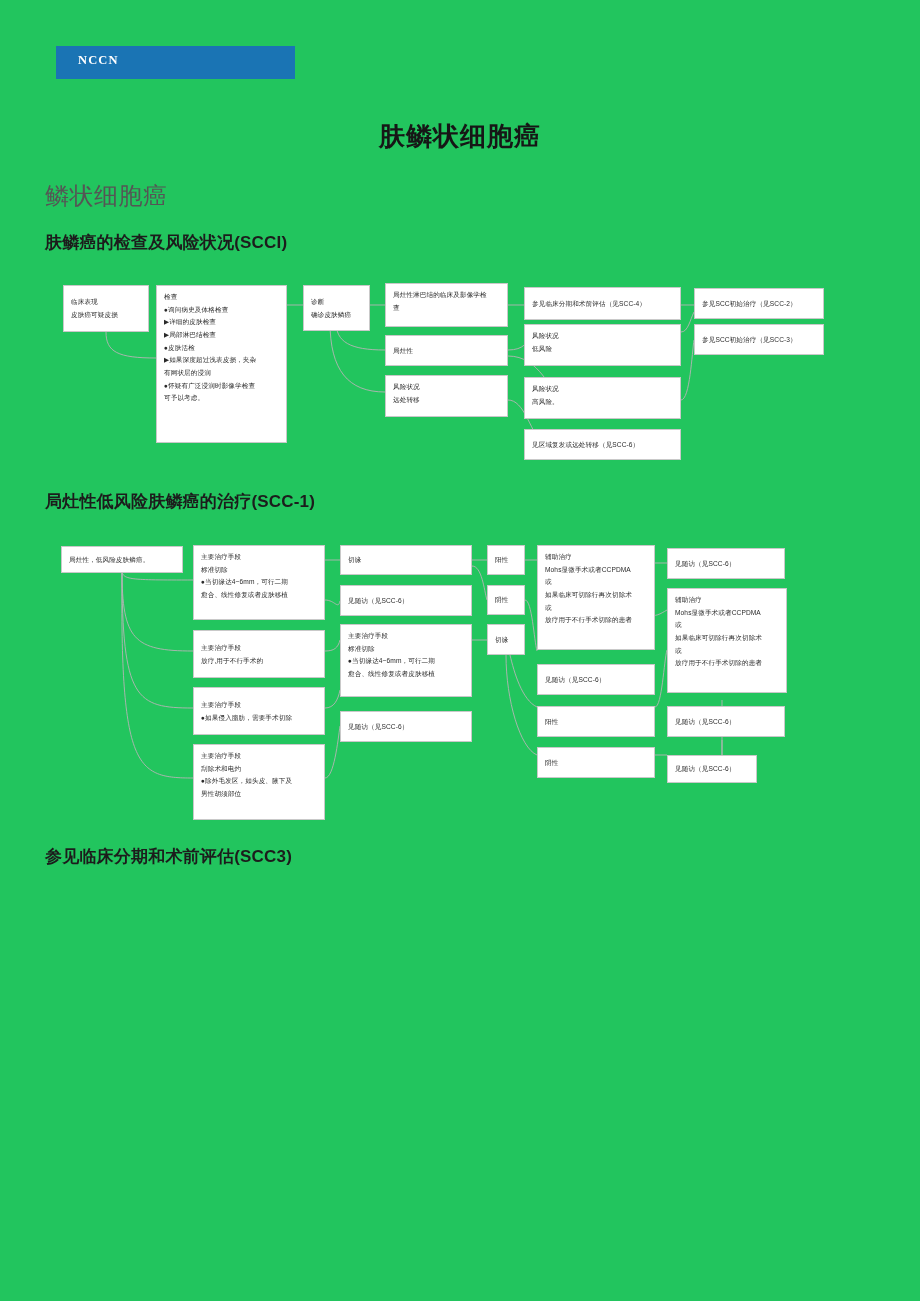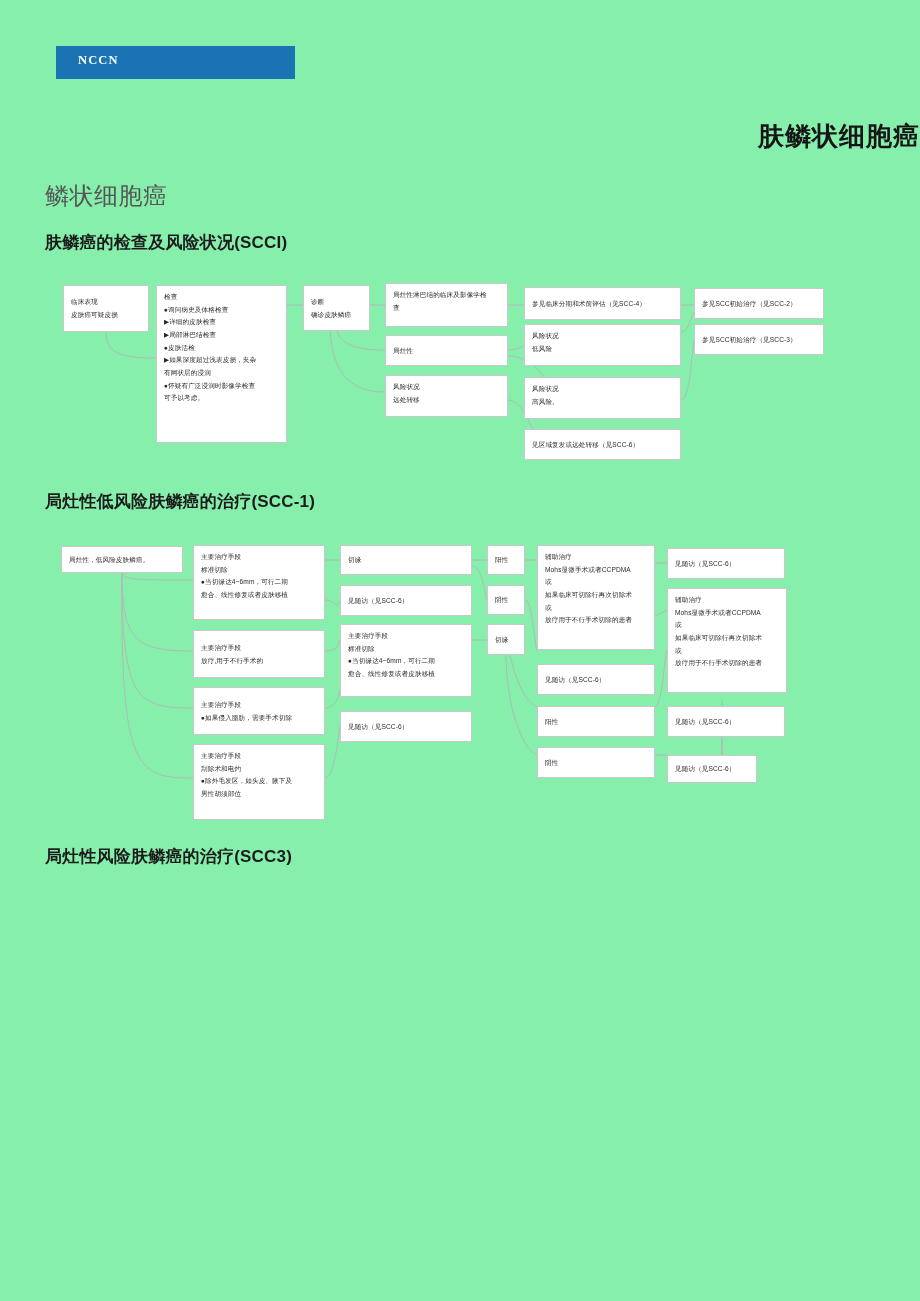--- a/index.html
+++ b/index.html
@@ -10,21 +10,21 @@
   }
   body {
     font-family: "Liberation Sans", "DejaVu Sans", sans-serif;
     color: #1a1a1a;
     -webkit-font-smoothing: antialiased;
   }
   .page {
     position: relative;
     width: 920px;
     height: 1301px;
-    background: #86efac;
+    background: #22c55e;
     overflow: hidden;
   }
 
   
   .nccn-banner {
     position: absolute;
     left: 56px;
     top: 46px;
     width: 239px;
     height: 33px;
@@ -40,21 +40,21 @@
     letter-spacing: 1.1px;
     color: #ffffff;
   }
 
   
   .doc-title {
     position: absolute;
     left: 0;
     top: 119px;
     width: 920px;
-    text-align: right;
+    text-align: center;
     font-family: "Liberation Serif", "DejaVu Serif", serif;
     font-size: 26px;
     font-weight: bold;
     color: #161616;
     letter-spacing: 1px;
   }
   .section-title {
     position: absolute;
     left: 45px;
     top: 180px;
@@ -113,21 +113,21 @@
 
   <div class="nccn-banner">
     <span class="nccn-text">NCCN</span>
   </div>
 
   <div class="doc-title">肤鳞状细胞癌</div>
   <div class="section-title">鳞状细胞癌</div>
 
   <div class="sub-heading sh-1">肤鳞癌的检查及风险状况(SCCI)</div>
   <div class="sub-heading sh-2">局灶性低风险肤鳞癌的治疗(SCC-1)</div>
-  <div class="sub-heading sh-3">局灶性风险肤鳞癌的治疗(SCC3)</div>
+  <div class="sub-heading sh-3">参见临床分期和术前评估(SCC3)</div>
 
   <div class="flow">
 
     <svg class="svg-links" width="920" height="1301">
       <g fill="none" stroke="#b4b4b4" stroke-width="0.9">
 
         <path d="M106,332 C106,352 118,358 156,358"></path>
 
         <path d="M287,305 L303,305"></path>
 

